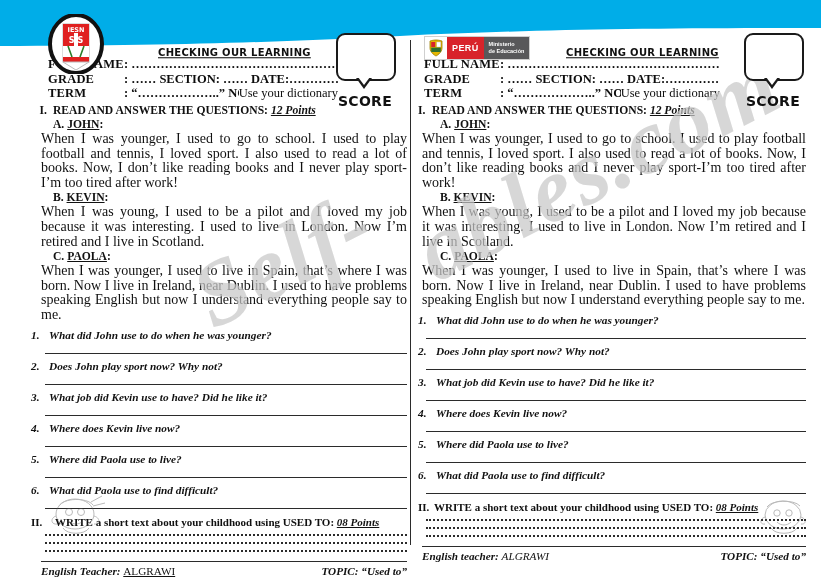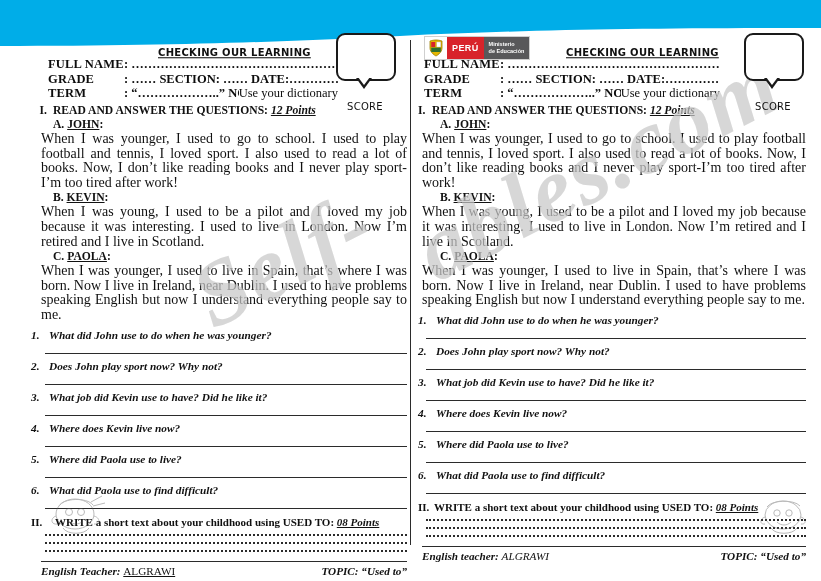--- a/index.html
+++ b/index.html
@@ -80,21 +80,21 @@
     border-left:8px solid transparent;border-right:8px solid transparent;
     border-top:11px solid #1a1a1a;
   }
   .score-tail::after{
     content:"";position:absolute;left:-6px;top:-12px;width:0;height:0;
     border-left:6px solid transparent;border-right:6px solid transparent;
     border-top:8px solid #fff;
   }
   .score-label{
     text-align:center;font-family:"DejaVu Sans",sans-serif;
-    font-size:10px;font-weight:normal;color:#111;margin-top:20px;letter-spacing:.3px;
+    font-size:14px;font-weight:bold;color:#111;margin-top:12px;letter-spacing:.3px;
   }
 
   
   .fields{position:absolute;font-size:12.5px;color:#0d0d0d;line-height:14.5px;}
   .fields-left{left:48px;top:57px;width:290px;}
   .fields-right{left:424px;top:57px;width:296px;}
   .frow{display:flex;white-space:nowrap;align-items:baseline;}
   .flabel{font-weight:bold;width:76px;flex:none;letter-spacing:.2px;}
   .fval{font-weight:bold;overflow:hidden;}
 
@@ -157,20 +157,35 @@
     <svg width="821" height="46" viewBox="0 0 821 46">
       <path id="waveShape" d="M0,0 H821 V28 C640,28 520,30 400,36 C300,41 180,46 0,46 Z" fill="#00ade8"></path>
     </svg>
   </div>
 
   <div class="watermark">
     <div class="wm-text wm1" style="color: rgb(201, 201, 201);">Self-</div>
     <div class="wm-text wm2" style="color: rgb(201, 201, 201);">ables.com</div>
   </div>
 
+  <div class="crest">
+    <svg width="56" height="60" viewBox="0 0 56 60">
+      <ellipse cx="28" cy="30" rx="26" ry="29" fill="#ffffff" stroke="#111" stroke-width="4"></ellipse>
+      <rect x="15" y="10" width="26" height="38" fill="#ffffff" stroke="#bbb" stroke-width="1"></rect>
+      <rect x="15" y="10" width="26" height="9" fill="#e02020"></rect>
+      <text x="28" y="17.5" font-family="DejaVu Sans, sans-serif" font-size="6.5" font-weight="bold" fill="#ffffff" text-anchor="middle">IESN</text>
+      <rect x="15" y="19" width="26" height="13" fill="#e02020"></rect>
+      <text x="28" y="29" font-family="DejaVu Sans, sans-serif" font-size="8" font-weight="bold" fill="#ffffff" text-anchor="middle">S S</text>
+      <rect x="26" y="19" width="4" height="13" fill="#ffffff"></rect>
+      <rect x="15" y="32" width="26" height="11" fill="#ffffff"></rect>
+      <path d="M20,32 L24,43 M36,32 L32,43" stroke="#2a7d2a" stroke-width="1.6" fill="none"></path>
+      <rect x="15" y="43" width="26" height="5" fill="#e02020"></rect>
+      <path d="M15,48 L28,56 L41,48 Z" fill="#ffffff" stroke="#bbb" stroke-width="1"></path>
+    </svg>
+  </div>
 
   <div class="minedu">
     <div class="shield">
       <svg width="16" height="18" viewBox="0 0 16 18">
         <path d="M8,1 C11,1 14,2 14,2 L14,9 C14,14 8,17 8,17 C8,17 2,14 2,9 L2,2 C2,2 5,1 8,1 Z" fill="#e6b800" stroke="#9a7b00" stroke-width="0.8"></path>
         <rect x="3.2" y="3" width="4" height="5" fill="#d8232a"></rect>
         <rect x="8.8" y="3" width="4" height="5" fill="#ffffff" stroke="#bbb" stroke-width="0.4"></rect>
         <rect x="3.2" y="8.6" width="9.6" height="4.4" fill="#2f6f2f"></rect>
       </svg>
     </div>

